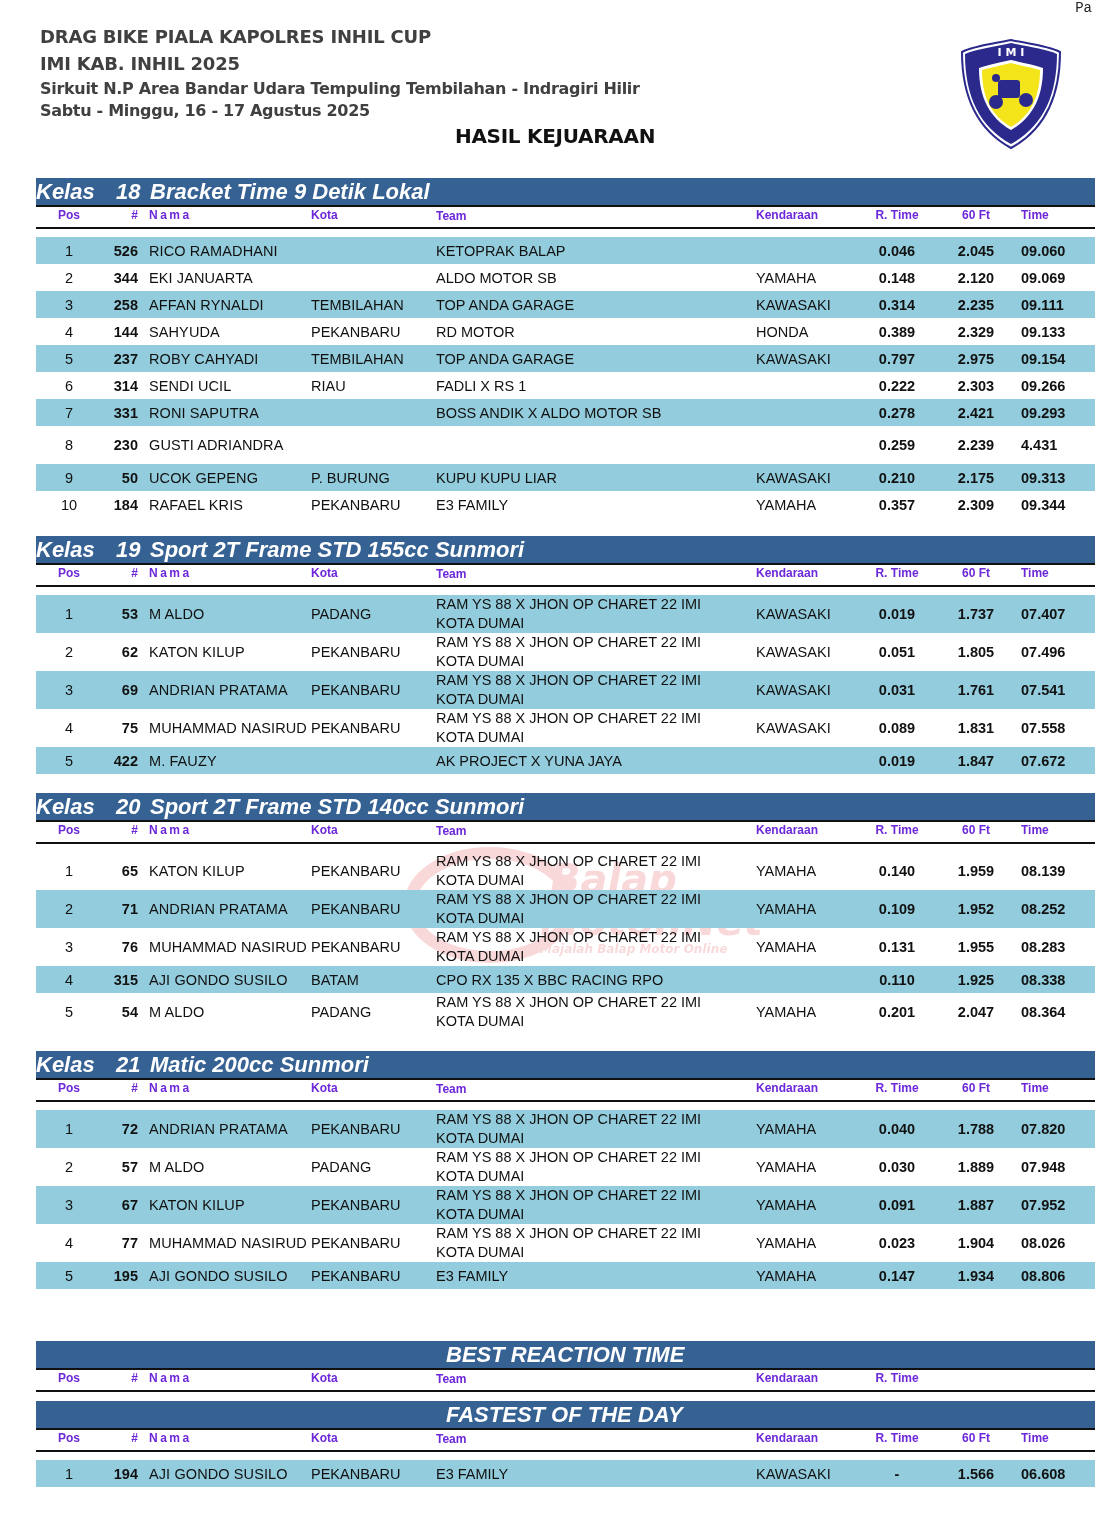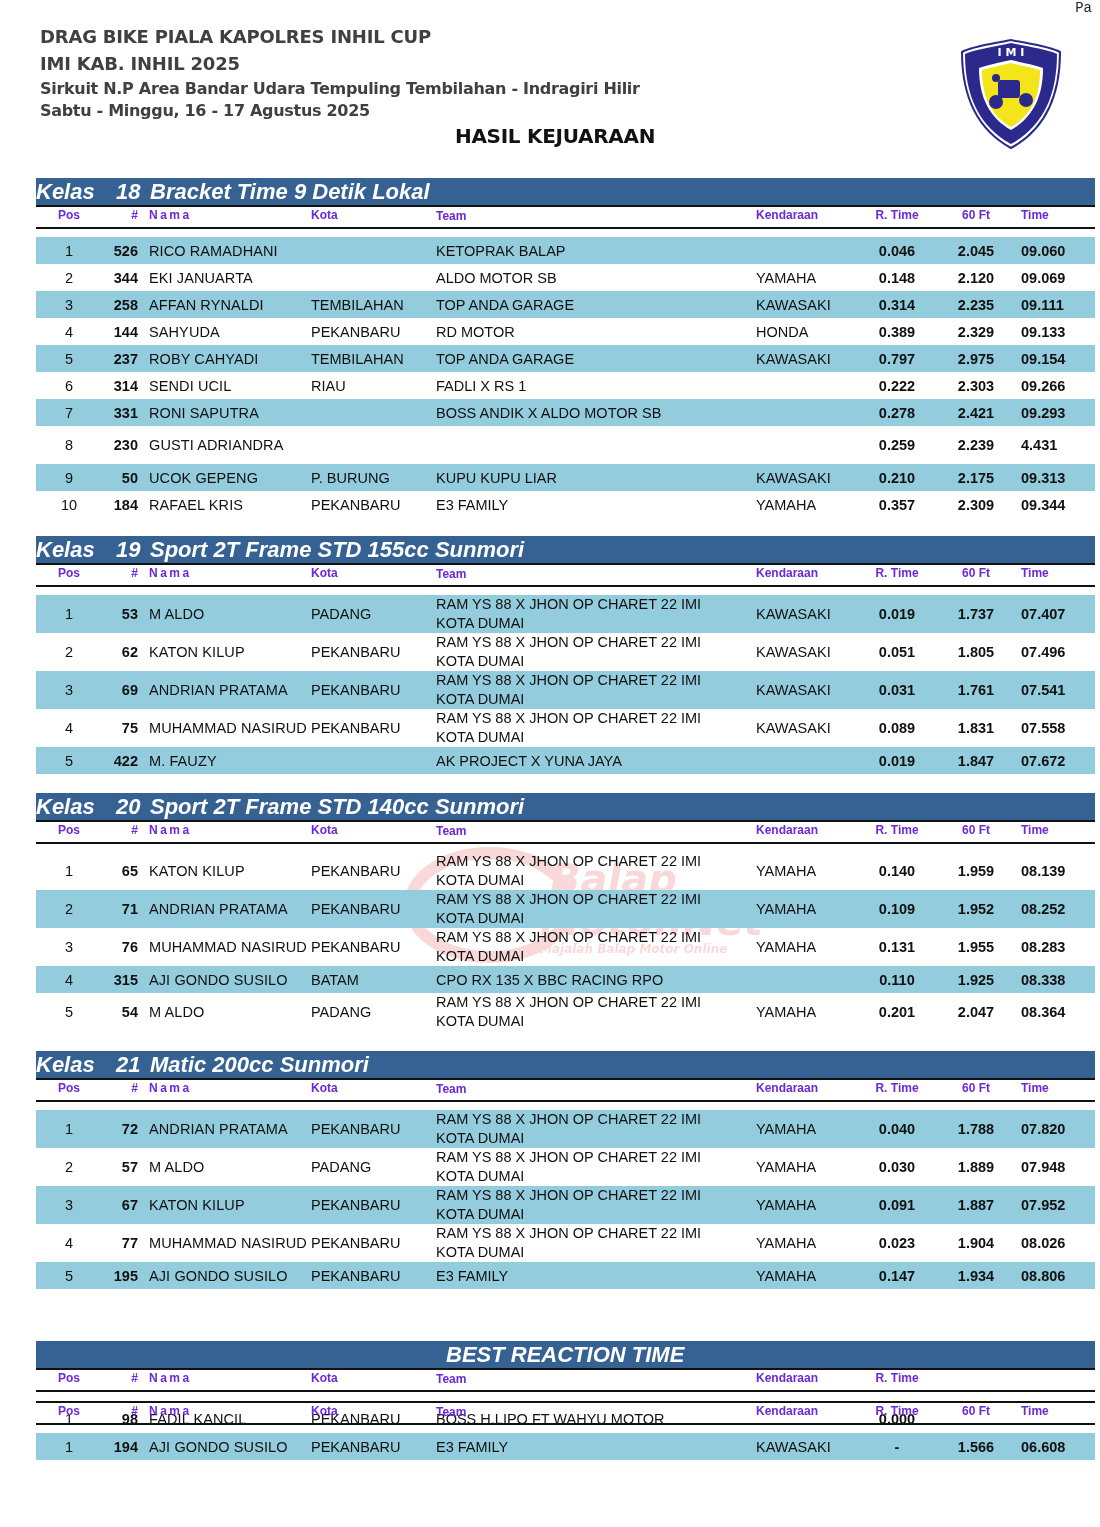--- a/index.html
+++ b/index.html
@@ -447,20 +447,23 @@
           <span class="c-num">98</span>
           <span class="c-nama">FADIL KANCIL</span>
           <span class="c-kota">PEKANBARU</span>
           <span class="c-team">BOSS H.LIPO FT WAHYU MOTOR</span>
           <span class="c-kend"></span>
           <span class="c-rt">0.000</span>
         </div>
       </div>
     </div>
     <div class="section" style="top: 1401px;">
+      <div class="band">
+        <span class="center">FASTEST OF THE DAY</span>
+      </div>
       <div class="colhead">
         <span class="c-pos">Pos</span>
         <span class="c-num">#</span>
         <span class="c-nama">Nama</span>
         <span class="c-kota">Kota</span>
         <span class="c-team">Team</span>
         <span class="c-kend">Kendaraan</span>
         <span class="c-rt">R. Time</span>
         <span class="c-60">60 Ft</span>
         <span class="c-time">Time</span>

